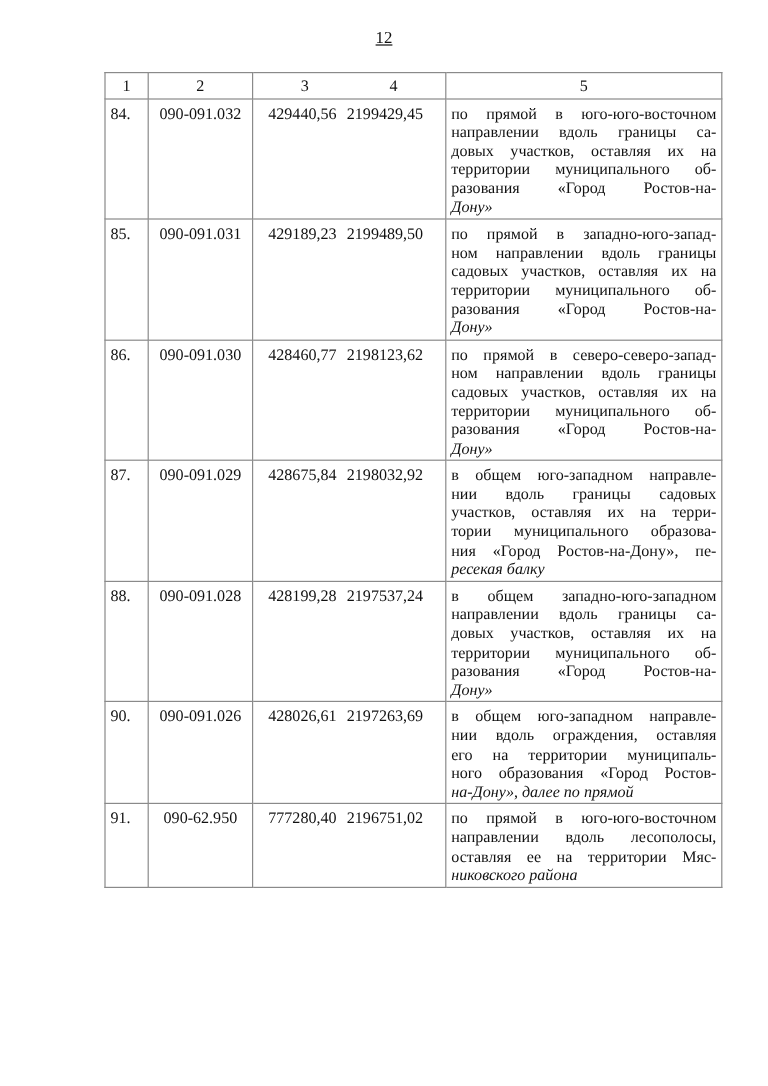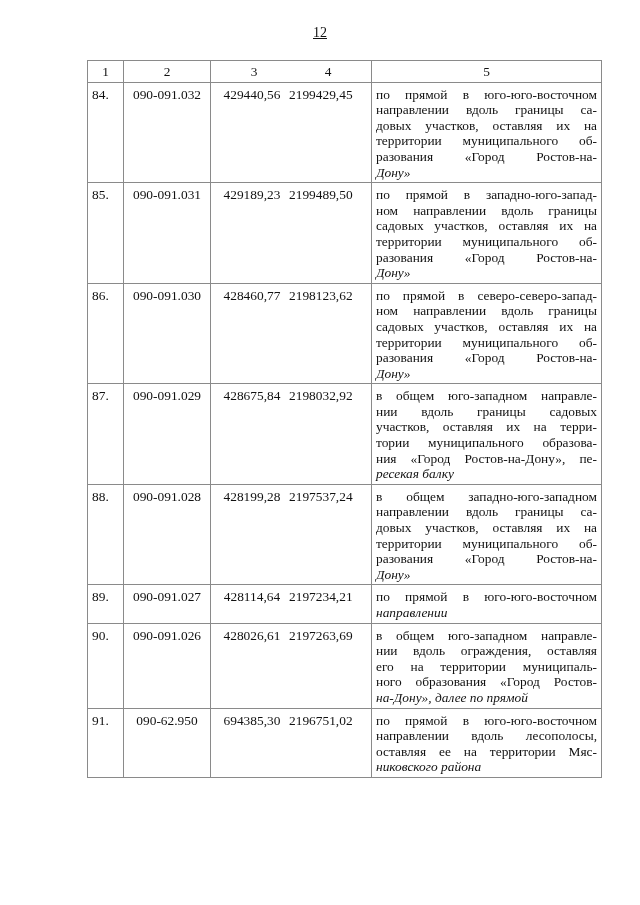--- a/index.html
+++ b/index.html
@@ -96,44 +96,35 @@
     <td class="c5">
           <span class="desc-line">в общем западно-юго-западном</span>
           <span class="desc-line">направлении вдоль границы са-</span>
           <span class="desc-line">довых участков, оставляя их на</span>
           <span class="desc-line">территории муниципального об-</span>
           <span class="desc-line">разования «Город Ростов-на-</span>
           <span class="desc-line last">Дону»</span>
         </td>
   </tr>
       <tr>
-    <td class="c1">89.</td>
-    <td class="c2">090-091.027</td>
-    <td class="c34"><span class="x">428114,64</span><span class="y">2197234,21</span></td>
-    <td class="c5">
-          <span class="desc-line">по прямой в юго-юго-восточном</span>
-          <span class="desc-line last">направлении</span>
-        </td>
-  </tr>
-      <tr>
     <td class="c1">90.</td>
     <td class="c2">090-091.026</td>
     <td class="c34"><span class="x">428026,61</span><span class="y">2197263,69</span></td>
     <td class="c5">
           <span class="desc-line">в общем юго-западном направле-</span>
           <span class="desc-line">нии вдоль ограждения, оставляя</span>
           <span class="desc-line">его на территории муниципаль-</span>
           <span class="desc-line">ного образования «Город Ростов-</span>
           <span class="desc-line last">на-Дону», далее по прямой</span>
         </td>
   </tr>
       <tr>
     <td class="c1">91.</td>
     <td class="c2">090-62.950</td>
-    <td class="c34"><span class="x">694385,30</span><span class="y">2196751,02</span></td>
+    <td class="c34"><span class="x">777280,40</span><span class="y">2196751,02</span></td>
     <td class="c5">
           <span class="desc-line">по прямой в юго-юго-восточном</span>
           <span class="desc-line">направлении вдоль лесополосы,</span>
           <span class="desc-line">оставляя ее на территории Мяс-</span>
           <span class="desc-line last">никовского района</span>
         </td>
   </tr>
     </tbody>
 </table>
 

